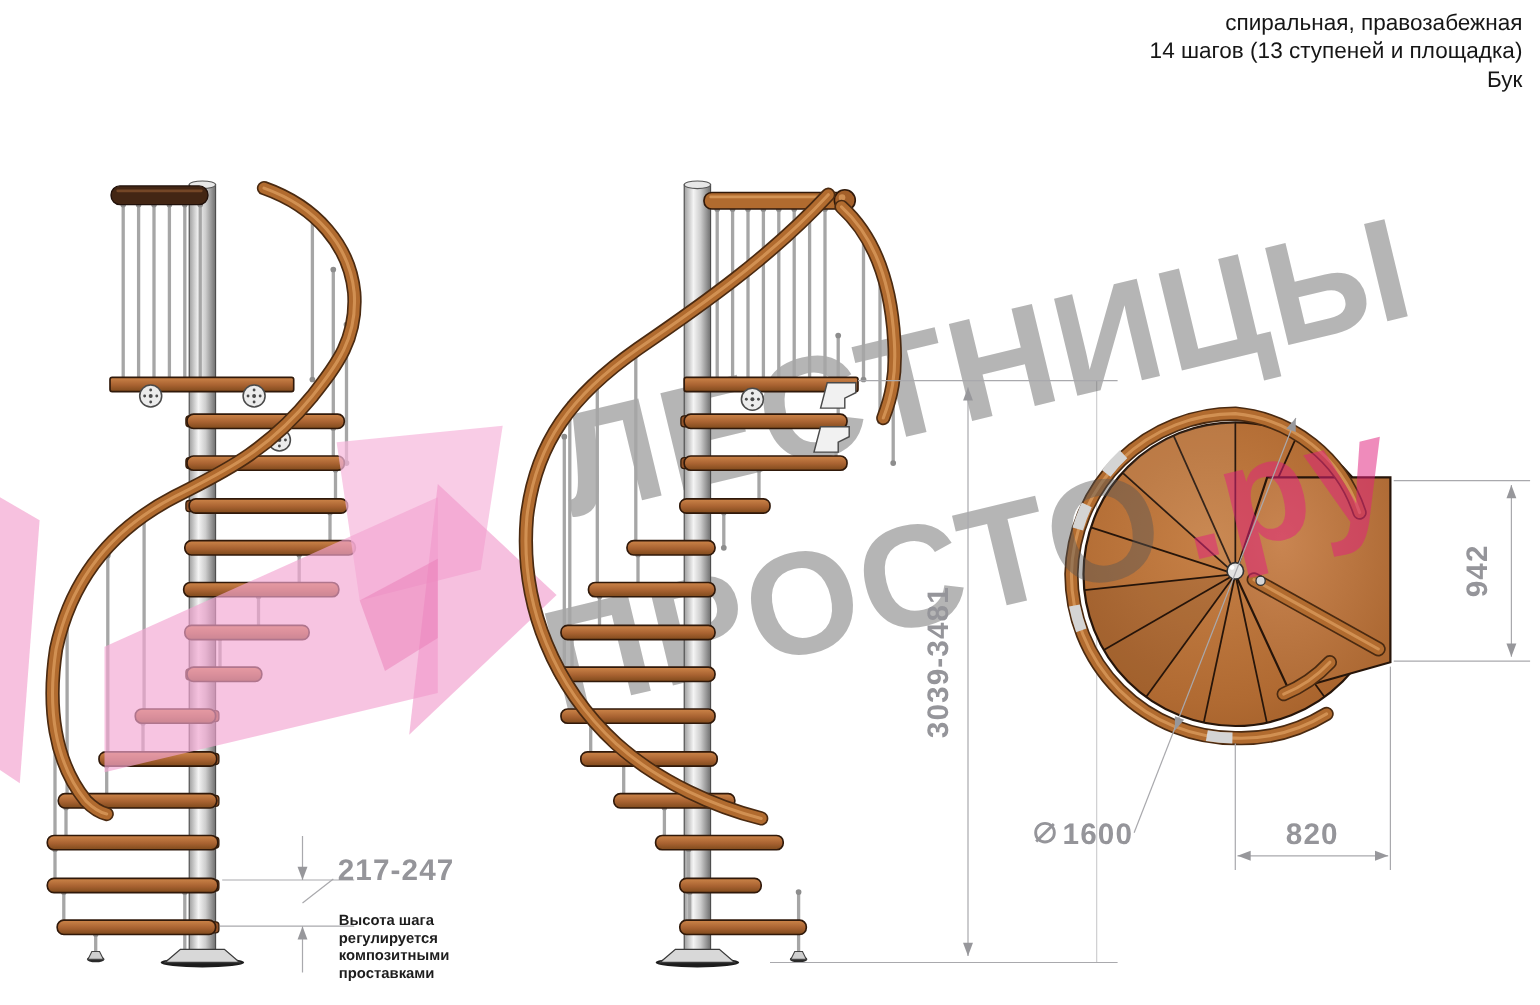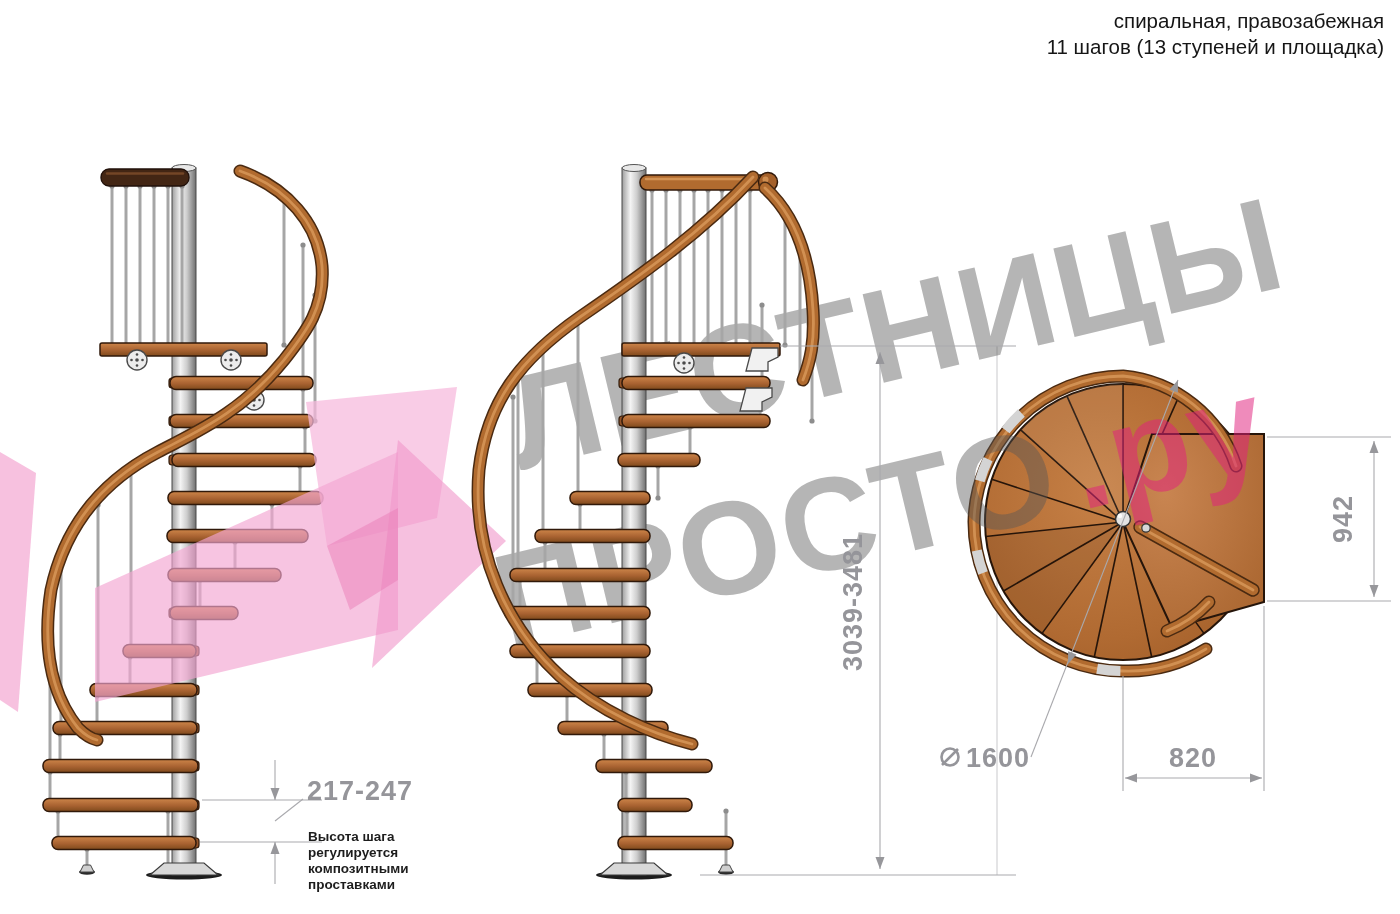--- a/index.html
+++ b/index.html
@@ -16,21 +16,22 @@
   .note{position:absolute;left:308px;top:806px;width:132px;color:#1d1d1d;
         font-size:13.5px;line-height:1.18;font-weight:bold;margin-top:23px;}
 </style>
 </head>
 <body>
 
 <div class="page">
 
   <div class="header">
     <div>спиральная, правозабежная</div>
-    <div>11 шагов (13 ступеней и площадка)</div>
+    <div>14 шагов (13 ступеней и площадка)</div>
+    <div>Бук</div>
   </div>
 
   <svg id="scene" width="1400" height="914" viewBox="0 0 1400 914">
     <defs>
       <linearGradient id="gtread" x1="0" y1="0" x2="0" y2="1">
         <stop offset="0" stop-color="#cd8549"></stop>
         <stop offset="0.55" stop-color="#a86231"></stop>
         <stop offset="1" stop-color="#7f4a1c"></stop>
       </linearGradient>
       <linearGradient id="gcol" x1="0" y1="0" x2="1" y2="0">

